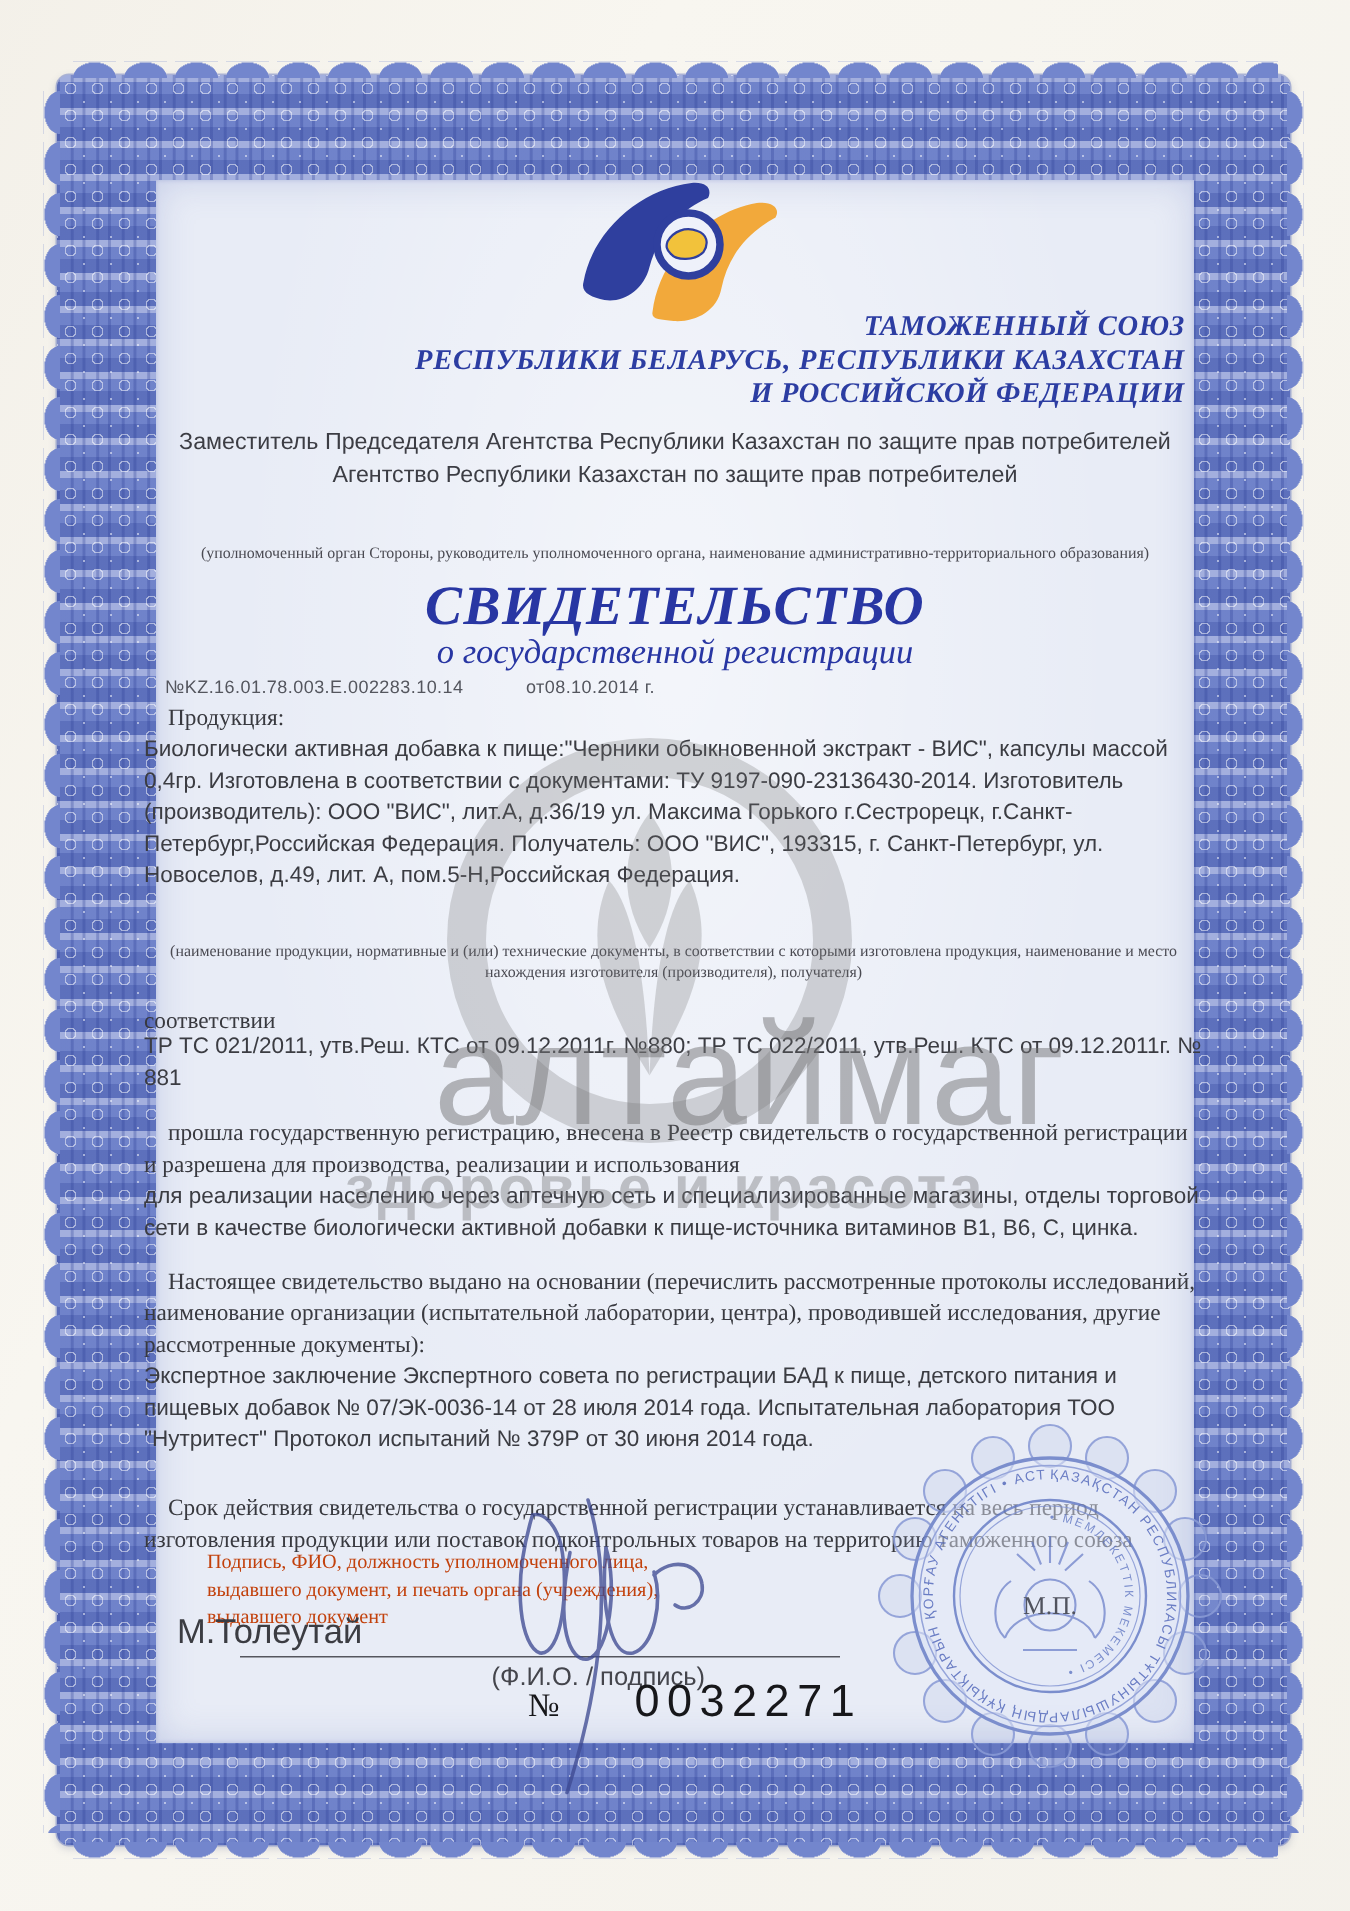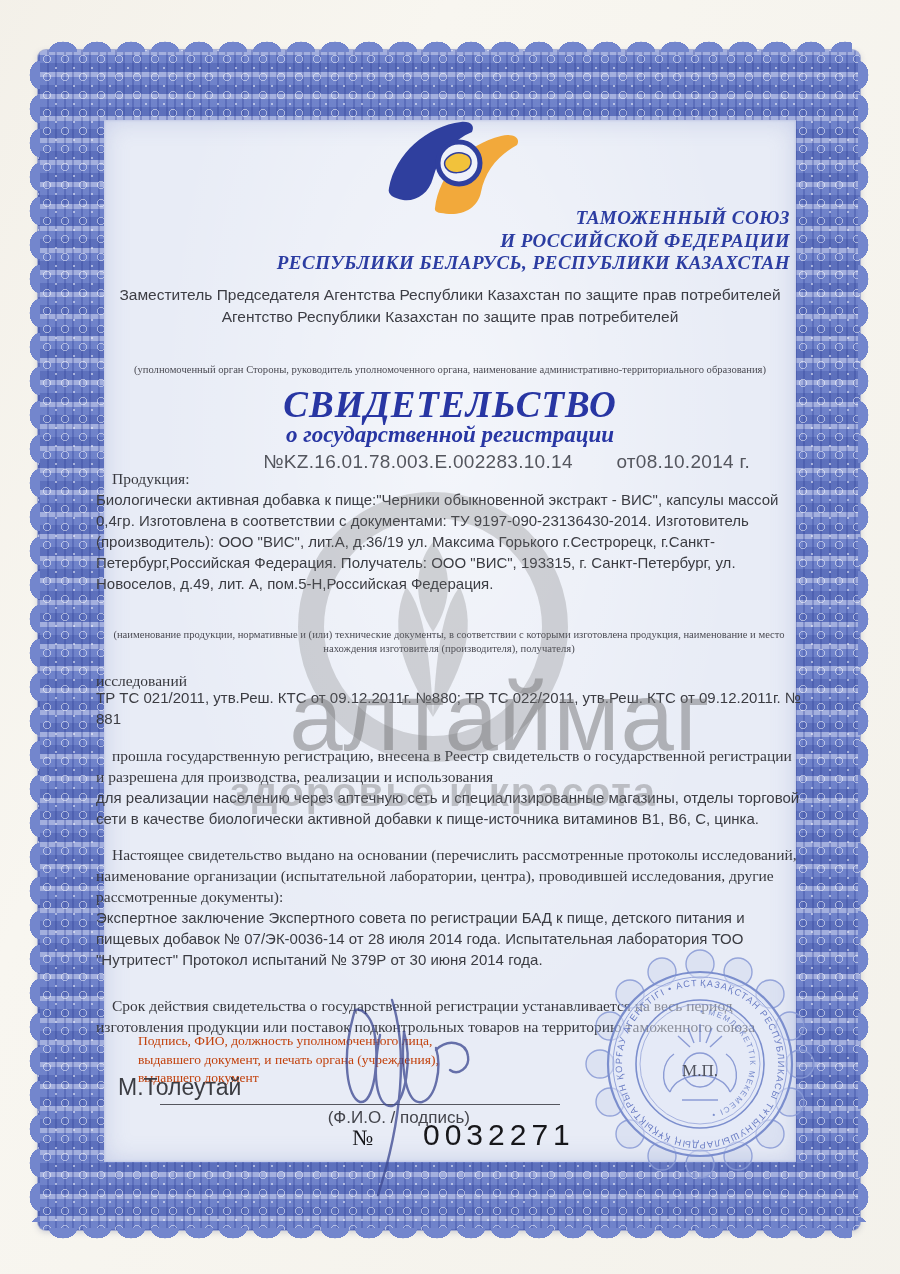--- a/index.html
+++ b/index.html
@@ -41,24 +41,24 @@
   .hdr { position:absolute; left:110px; width:680px; text-align:center; }
   .union { top:207px; font-family:"Liberation Serif", serif; font-style:italic; font-weight:bold;
            color:#2c3da2; font-size:19px; line-height:22.5px; letter-spacing:.5px;text-align:right; }
   .agency { top:284px; color:#3c3d44; font-size:15.5px; line-height:22px; }
   .auth-cap { top:364px; font-family:"Liberation Serif", serif; color:#4a4a52; font-size:10.6px; }
 
   .title-main { position:absolute; left:110px; top:383px; width:680px; text-align:center;
     font-family:"Liberation Serif", serif; font-style:italic; font-weight:bold;
     font-size:37px; color:#2836a3; letter-spacing:1px; }
   .title-sub { position:absolute; left:110px; top:422px; width:680px; text-align:center;
-    font-family:"Liberation Serif", serif; font-style:italic; font-weight:bold;
+    font-family:"Liberation Serif", serif; font-style:italic; font-weight:normal;
     font-size:23px; color:#2836a3; }
-  .regline { position:absolute; left:110px; top:451px; width:640px; text-align:right;
-    font-size:19px; color:#54565e; letter-spacing:.3px; }
+  .regline { position:absolute; left:110px; top:451px; width:640px; text-align:left;
+    font-size:12px; color:#54565e; letter-spacing:.3px; }
   .regline .no { margin-right:38px; }
 
   
   .body { position:absolute; left:96px; top:468px; width:706px; color:#3b3c42;
           font-size:15px; line-height:21px; }
   .serif { font-family:"Liberation Serif", serif; font-size:15.5px; color:#38393f; }
   .sans  { font-family:"Liberation Sans", sans-serif; }
   .blk { display:block; }
   .ind { text-indent:16px; }
   .cap-center { display:block; text-align:center; font-family:"Liberation Serif", serif;
@@ -118,22 +118,22 @@
   <svg class="logo" viewBox="0 0 160 100">
     <path d="M14,72 C20,38 52,10 86,6 C96,5 100,10 97,16 C78,24 64,40 58,62 C54,78 40,86 28,84 C19,82 12,79 14,72 Z" fill="#2f3f9e"></path>
     <path d="M60,92 C64,58 92,28 126,20 C138,17 146,22 142,29 C122,40 110,56 106,76 C103,92 88,99 74,98 C65,97 59,97 60,92 Z" fill="#f2a93b"></path>
     <circle cx="84" cy="47" r="21" fill="#eef1fa"></circle>
     <circle cx="84" cy="47" r="21" fill="none" stroke="#2f3f9e" stroke-width="5"></circle>
     <path d="M70,45 C74,38 82,35 90,38 C96,40 98,46 94,52 C88,58 76,58 72,53 C69,50 69,48 70,45 Z" fill="#f2c23b" stroke="#2f3f9e" stroke-width="1.5"></path>
   </svg>
 
   <div class="hdr union">
     <div>ТАМОЖЕННЫЙ СОЮЗ</div>
+    <div>РЕСПУБЛИКИ БЕЛАРУСЬ, РЕСПУБЛИКИ КАЗАХСТАН</div>
     <div>И РОССИЙСКОЙ ФЕДЕРАЦИИ</div>
-    <div>РЕСПУБЛИКИ БЕЛАРУСЬ, РЕСПУБЛИКИ КАЗАХСТАН</div>
   </div>
   <div class="hdr agency">
     <div>Заместитель Председателя Агентства Республики Казахстан по защите прав потребителей</div>
     <div>Агентство Республики Казахстан по защите прав потребителей</div>
   </div>
   <div class="hdr auth-cap">(уполномоченный орган Стороны, руководитель уполномоченного органа, наименование административно-территориального образования)</div>
 
   <div class="title-main">СВИДЕТЕЛЬСТВО</div>
   <div class="title-sub">о государственной регистрации</div>
 
@@ -147,21 +147,21 @@
     <p class="p-product">
       <span class="serif blk ind">Продукция:</span>
       <span class="sans blk">Биологически активная добавка к пище:"Черники обыкновенной экстракт - ВИС", капсулы массой 0,4гр. Изготовлена в соответствии с документами: ТУ 9197-090-23136430-2014. Изготовитель (производитель): ООО "ВИС", лит.А, д.36/19 ул. Максима Горького г.Сестрорецк, г.Санкт-Петербург,Российская Федерация.  Получатель: ООО "ВИС", 193315, г. Санкт-Петербург, ул. Новоселов, д.49, лит. А, пом.5-Н,Российская Федерация.</span>
     </p>
 
     <p class="p-cap2">
       <span class="cap-center">(наименование продукции, нормативные и (или) технические документы, в соответствии с которыми изготовлена продукция, наименование и место нахождения изготовителя (производителя), получателя)</span>
     </p>
 
     <p class="p-comp">
-      <span class="serif">исследований</span>
+      <span class="serif">соответствии</span>
       <span class="sans blk">ТР ТС 021/2011, утв.Реш. КТС от 09.12.2011г. №880; ТР ТС 022/2011, утв.Реш. КТС от 09.12.2011г. № 881</span>
     </p>
 
     <p class="p-reg">
       <span class="serif blk ind">прошла государственную регистрацию, внесена в Реестр свидетельств о государственной регистрации и разрешена для производства, реализации и использования</span>
       <span class="sans blk">для реализации населению через аптечную сеть и специализированные магазины, отделы торговой сети в качестве биологически активной добавки к пище-источника витаминов В1, В6, С, цинка.</span>
     </p>
 
     <p class="p-basis">
       <span class="serif blk ind">Настоящее свидетельство выдано на основании (перечислить рассмотренные протоколы исследований, наименование организации  (испытательной лаборатории, центра), проводившей исследования, другие рассмотренные документы):</span>

